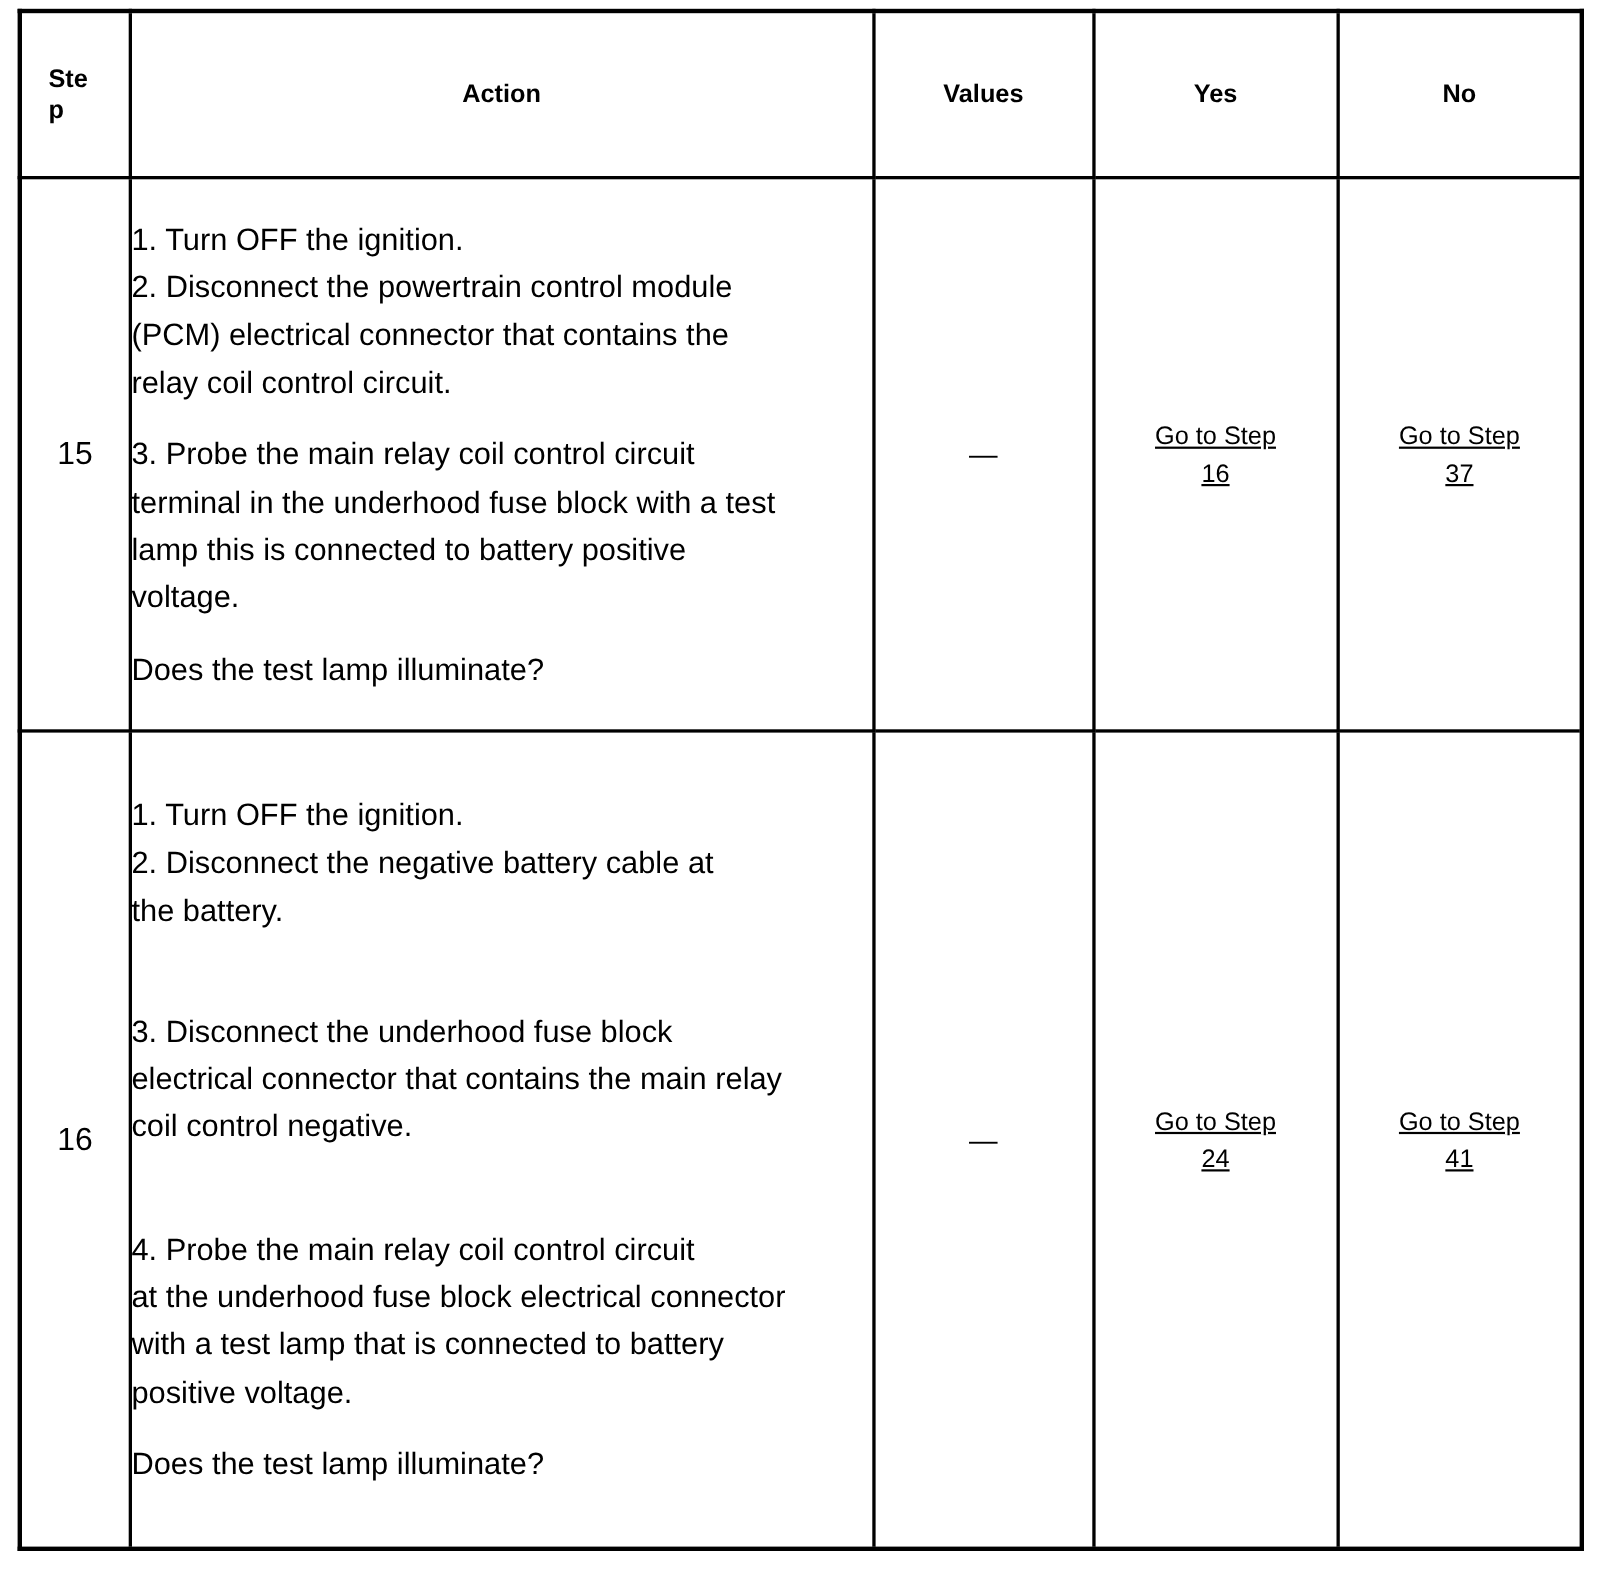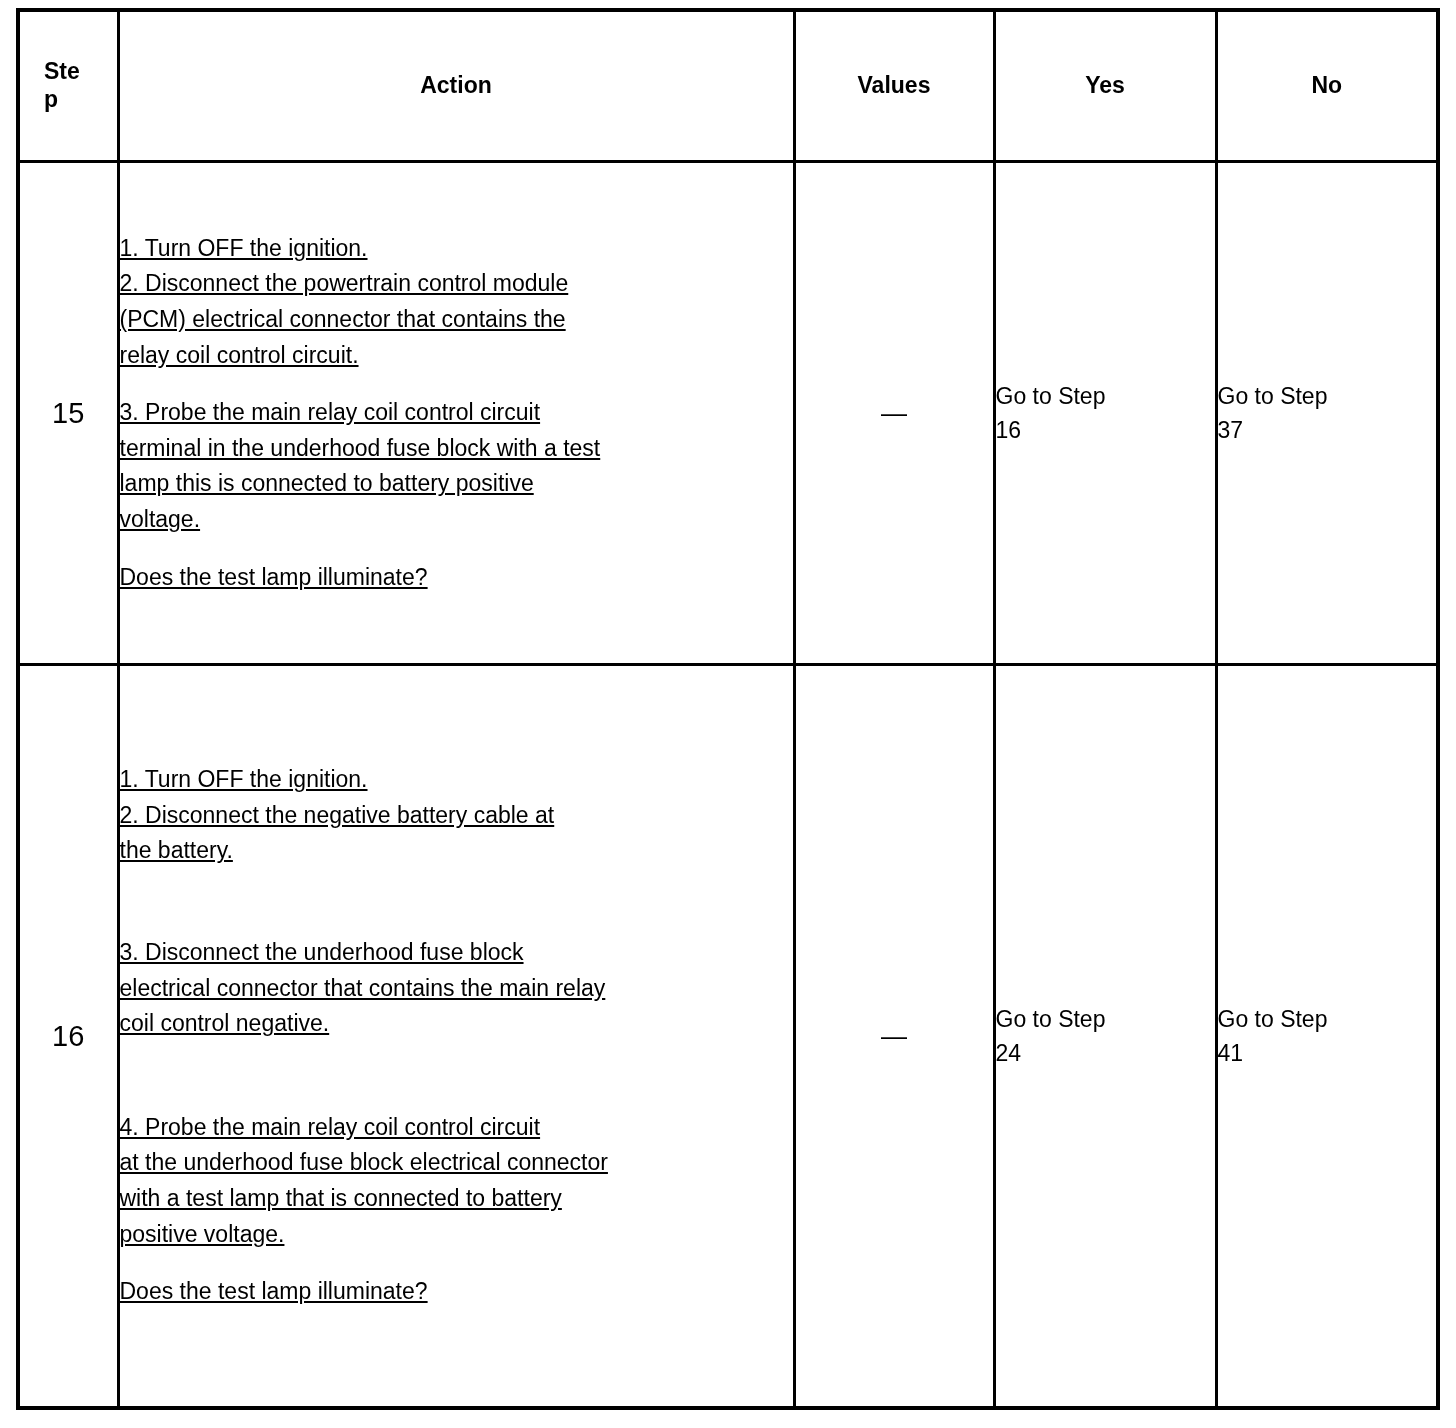--- a/index.html
+++ b/index.html
@@ -63,31 +63,32 @@
     text-align: center;
     font-size: 29px;
     vertical-align: middle;
   }
   td.values-cell {
     text-align: center;
     font-size: 24px;
     vertical-align: middle;
   }
   td.branch-cell {
+    text-align: center;
     font-size: 23px;
     vertical-align: bottom;
     padding-bottom: 28px;
     line-height: 1.5;
+    text-decoration: underline;
   }
   td.action-cell {
-    font-size: 23px;
+    font-size: 28px;
     line-height: 1.55;
     padding: 14px 10px 14px 22px;
     vertical-align: top;
-    text-decoration: underline;
   }
   .action-block { margin: 0; }
   .gap-sm { height: 22px; }
   .gap-md { height: 66px; }
   .gap-lg { height: 68px; }
   .question {
   }
   .row-15 td.action-cell { height: 500px; }
   .row-16 td.action-cell { height: 740px; }
   .dash { font-size: 26px; }

